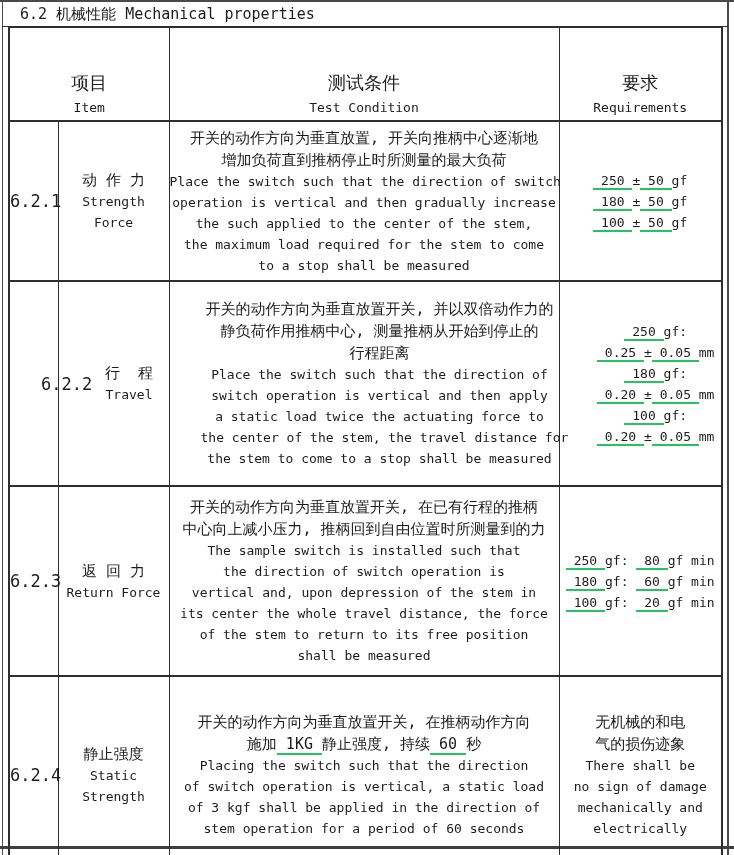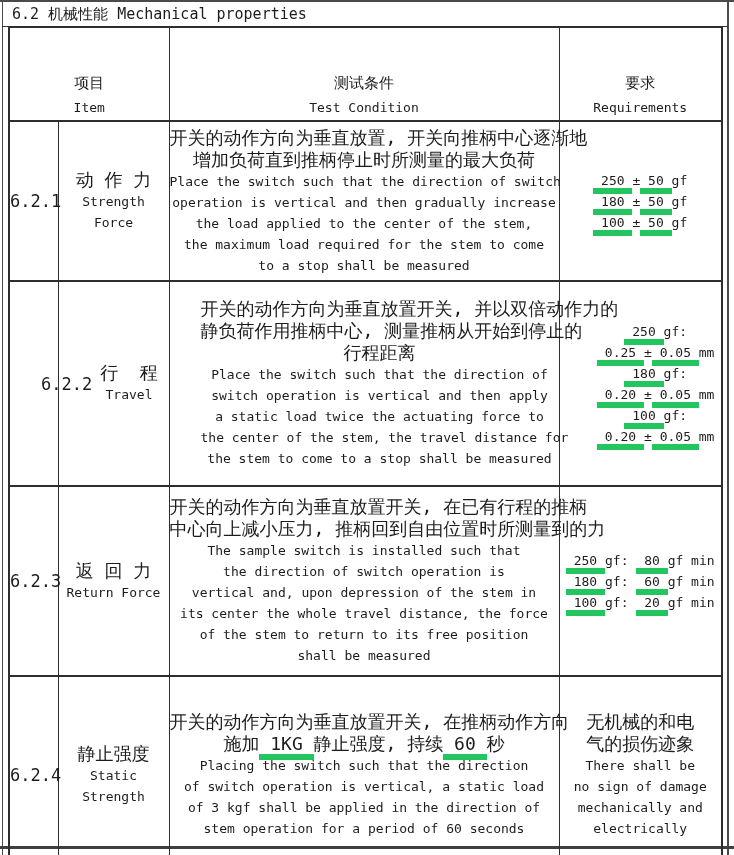--- a/index.html
+++ b/index.html
@@ -5,44 +5,44 @@
   html,body{margin:0;padding:0;}
   body{
     width:734px;height:855px;position:relative;background:#ffffff;
     font-family:"DejaVu Sans Mono","Liberation Mono",monospace;
     color:#1c1c1c;overflow:hidden;
   }
   .frame-top{position:absolute;left:0;top:0;width:734px;height:2px;background:#4a4a4a;}
   .frame-left{position:absolute;left:2px;top:0;width:1px;height:855px;background:#4a4a4a;}
   .frame-right{position:absolute;left:727px;top:0;width:2px;height:855px;background:#4a4a4a;}
   .frame-bottom{position:absolute;left:0;top:846px;width:734px;height:3px;background:#3f3f3f;}
-  .title{position:absolute;left:12px;top:5px;font-size:15px;white-space:pre;}
+  .title{position:absolute;left:20px;top:5px;font-size:15px;white-space:pre;}
   .top-rule{position:absolute;left:2px;top:26px;width:726px;height:1px;background:#333;}
   table.spec{
     position:absolute;left:8px;top:26px;width:713px;
     border-collapse:collapse;table-layout:fixed;
     border:2px solid #2e2e2e;
   }
   .spec th,.spec td{
     border:solid #2e2e2e;border-width:2px 1px;
     padding:0;vertical-align:middle;text-align:center;
   }
   .spec thead th{height:55px;font-weight:normal;}
   .spec tbody tr:nth-child(1) td{height:158px;}
   .spec tbody tr:nth-child(2) td{height:203px;padding-left:31px;}
   .spec tbody tr:nth-child(3) td{height:188px;}
   .spec tbody tr:nth-child(4) td{height:195px;}
   .cond-cell{text-align:left;padding-left:9px;}
   .line{white-space:pre;display:block;}
-  .zh{font-size:18px;line-height:22px;}
+  .zh{font-size:15px;line-height:22px;}
   .en{font-size:13px;line-height:21px;}
-  .hline-zh{font-size:15px;line-height:26px;white-space:pre;margin-top:42px;}
+  .hline-zh{font-size:18px;line-height:26px;white-space:pre;margin-top:42px;}
   .hline-en{font-size:13px;line-height:24px;white-space:pre;}
   .num{font-size:17px;}
-  .u{border-bottom:6px solid #22c55e;}
+  .u{border-bottom:2px solid #22c55e;}
 </style>
 </head>
 <body>
 
 <div class="frame-top"></div>
 <div class="frame-left"></div>
 <div class="frame-right"></div>
 <div class="frame-bottom"></div>
 
 <div class="title">6.2 机械性能 Mechanical properties</div>
@@ -77,21 +77,21 @@
     <td class="name-cell">
           <div class="line zh"><span>动 作 力</span></div>
           <div class="line en"><span>Strength</span></div>
           <div class="line en"><span>Force</span></div>
         </td>
     <td class="cond-cell">
           <div class="line zh"><span>开关的动作方向为垂直放置, 开关向推柄中心逐渐地</span></div>
           <div class="line zh"><span>增加负荷直到推柄停止时所测量的最大负荷</span></div>
           <div class="line en"><span>Place the switch such that the direction of switch</span></div>
           <div class="line en"><span>operation is vertical and then gradually increase</span></div>
-          <div class="line en"><span>the load applied to the center of the stem,</span></div>
+          <div class="line en"><span>the such applied to the center of the stem,</span></div>
           <div class="line en"><span>the maximum load required for the stem to come</span></div>
           <div class="line en"><span>to a stop shall be measured</span></div>
         </td>
     <td class="req-cell">
           <div class="line en"><span class="u"> 250 </span><span>±</span><span class="u"> 50 </span><span>gf</span></div>
           <div class="line en"><span class="u"> 180 </span><span>±</span><span class="u"> 50 </span><span>gf</span></div>
           <div class="line en"><span class="u"> 100 </span><span>±</span><span class="u"> 50 </span><span>gf</span></div>
         </td>
   </tr>
 

